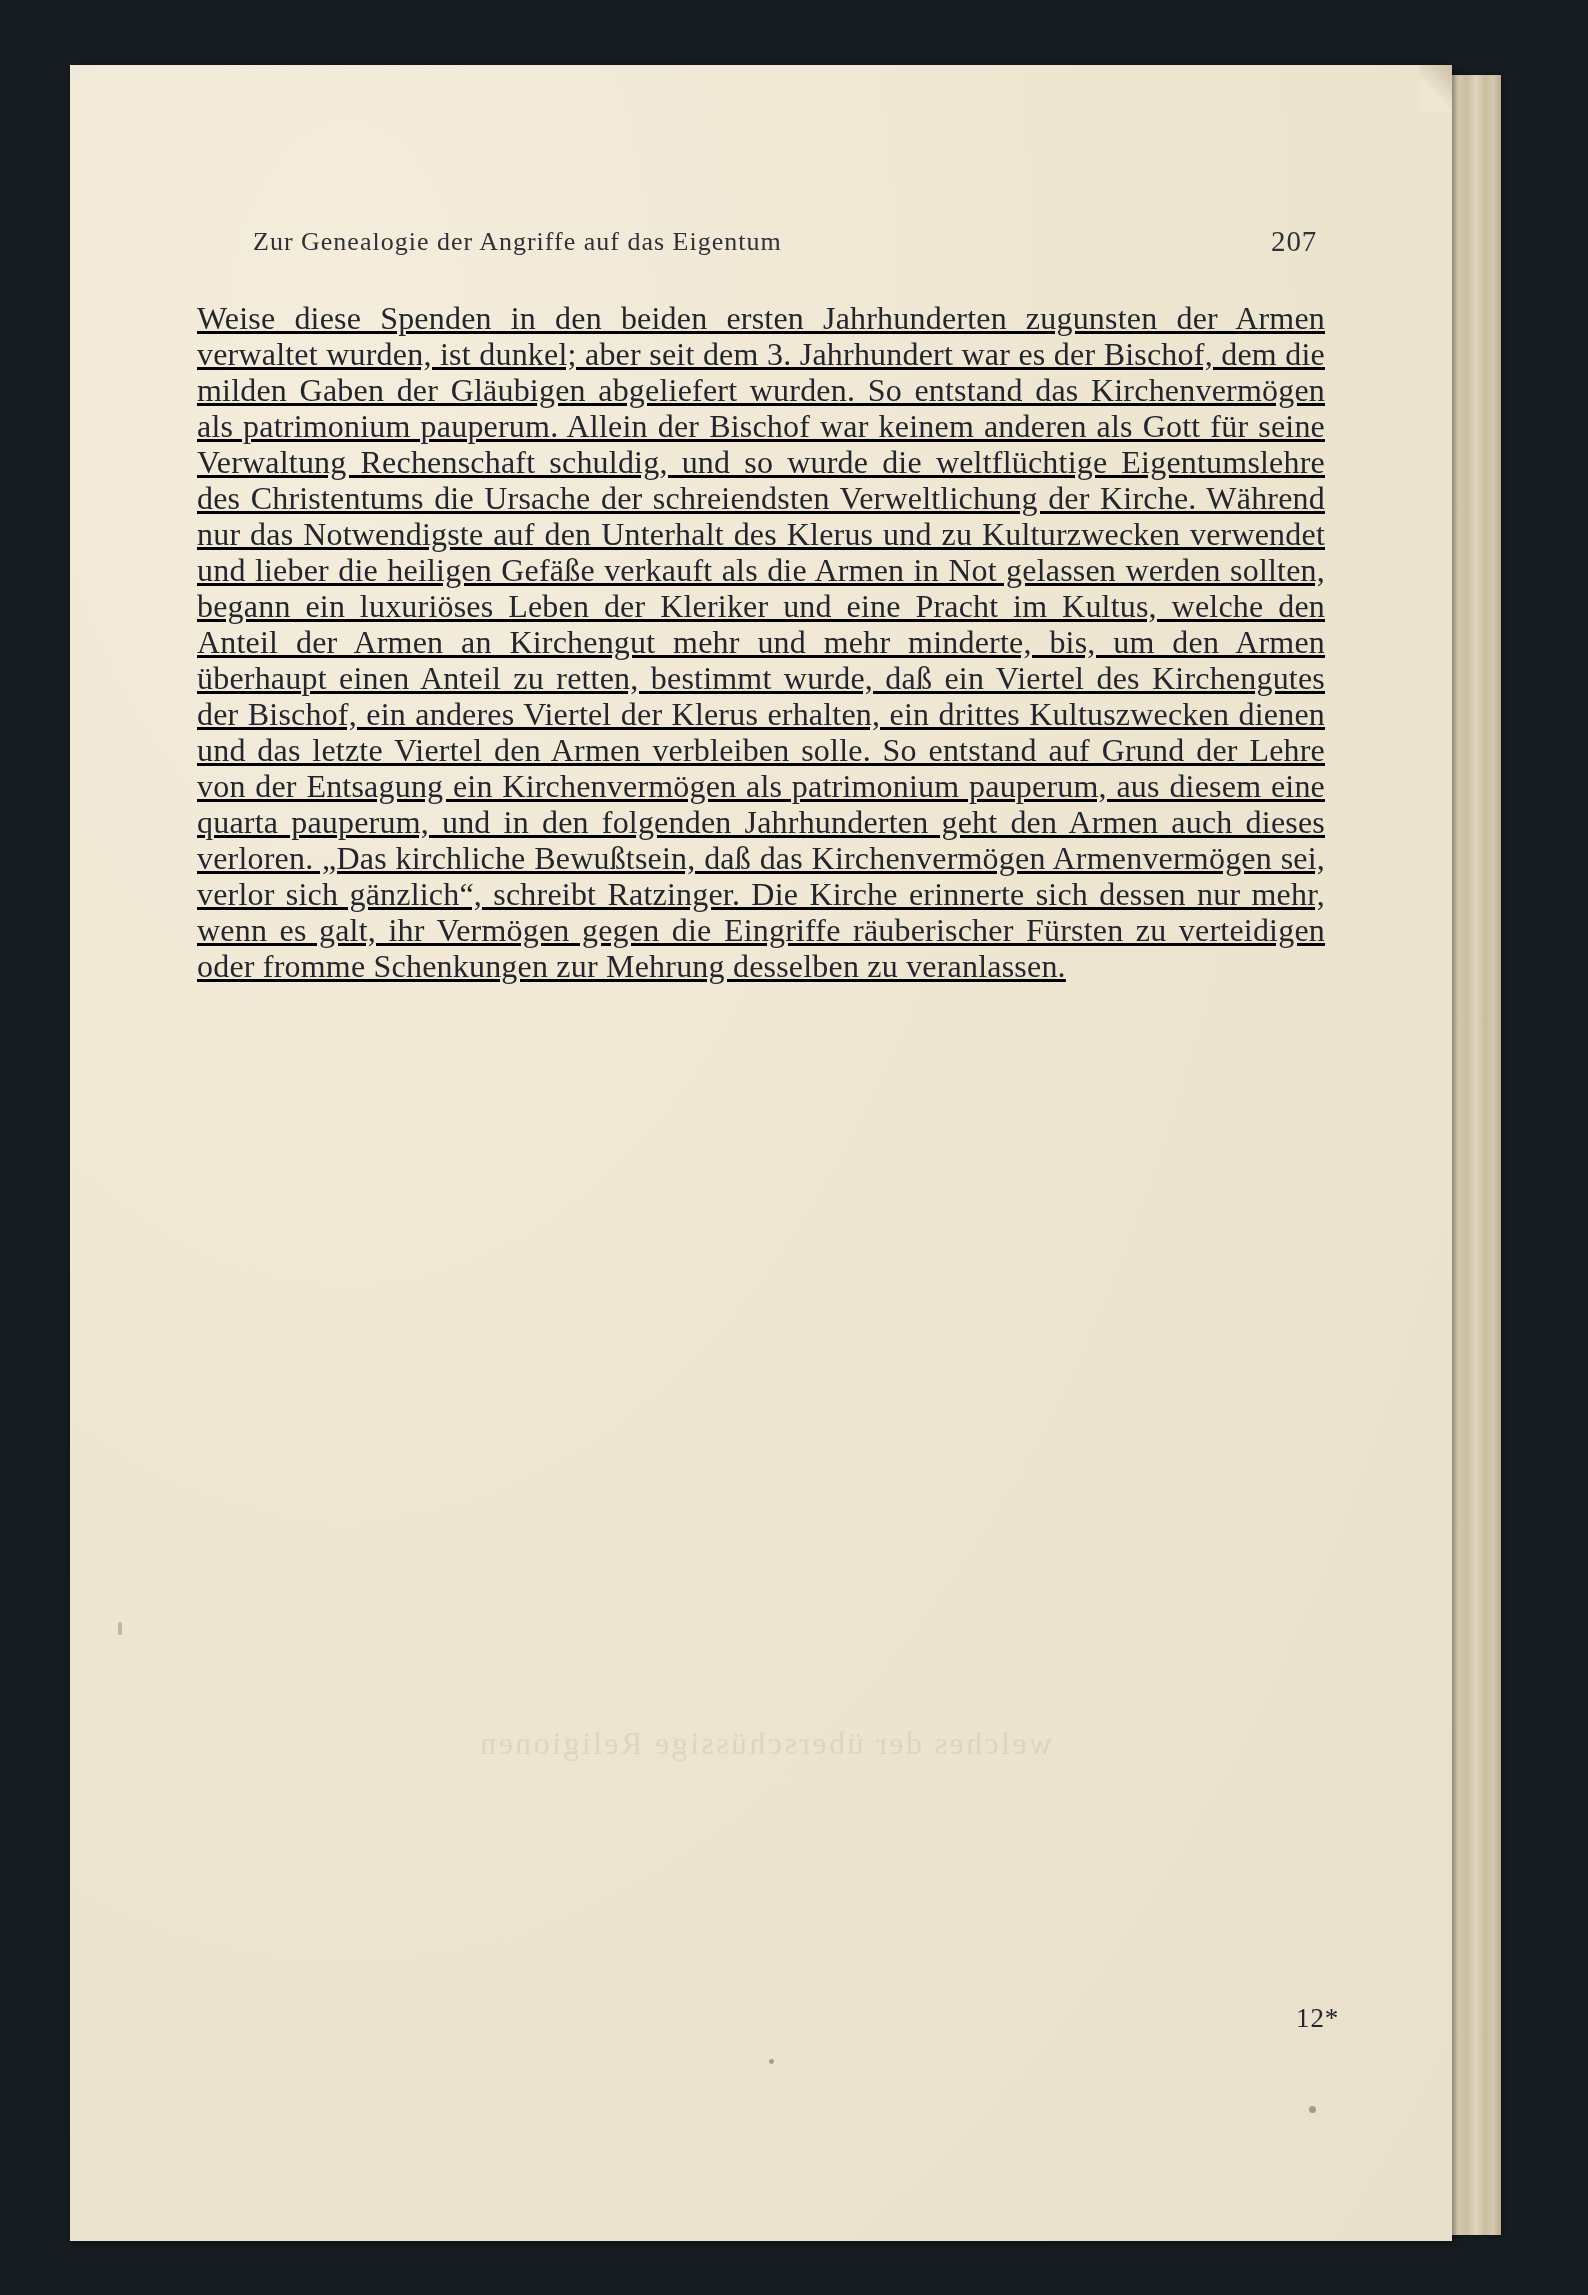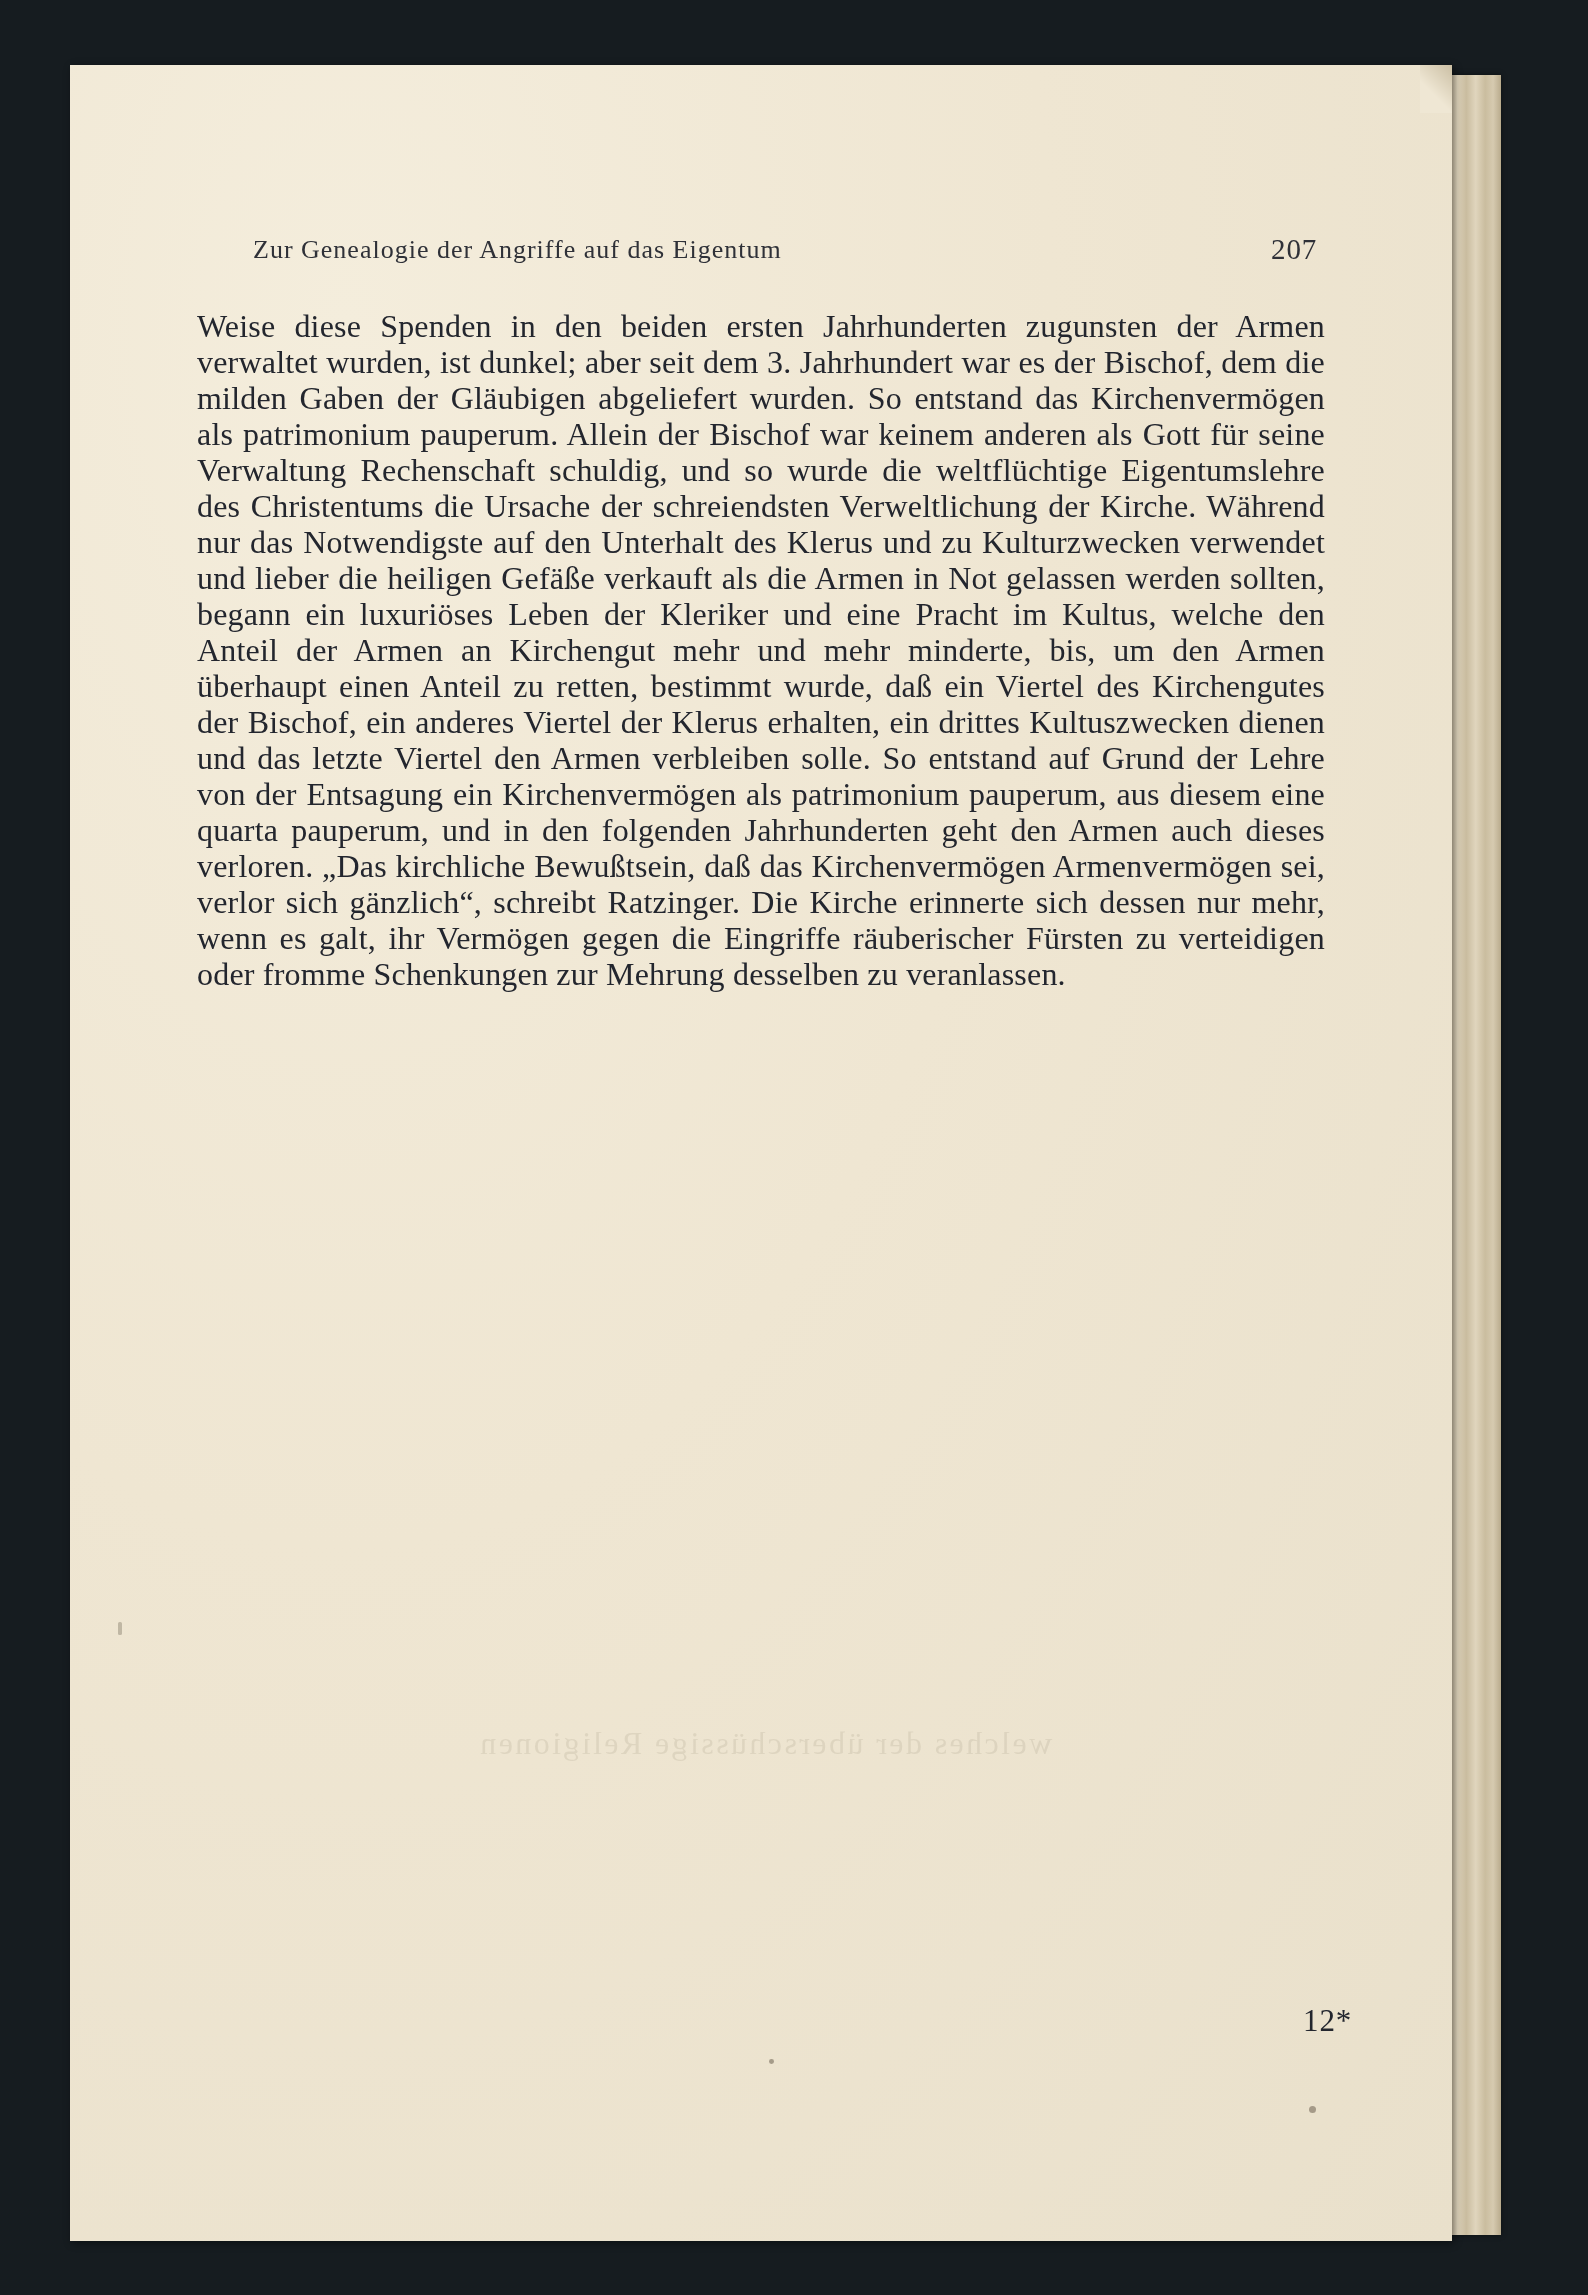--- a/index.html
+++ b/index.html
@@ -79,22 +79,23 @@
     letter-spacing: 2.4px;
     line-height: 52px;
     text-align: center;
     transform: scaleX(-1);
     pointer-events: none;
   }
 
   #page-content {
     position: absolute;
     left: 127px;
-    top: 170px;
+    top: 162px;
     width: 1128px;
+    text-decoration: underline;
   }
 
   
   #running-head {
     position: relative;
     height: 46px;
     margin-bottom: 27px;
   }
   #running-title {
     position: absolute;
@@ -122,23 +123,23 @@
     text-justify: inter-word;
     letter-spacing: 0.2px;
     margin: 0;
   }
   .body-paragraph.indented {
     text-indent: 46px;
   }
 
   #catchword {
     position: absolute;
-    right: 100px;
+    right: 113px;
     top: 1938px;
-    font-size: 31px;
+    font-size: 27px;
     color: #23262e;
     letter-spacing: 0.8px;
     margin-left: 40px;
   }
 
   
   .speck {
     position: absolute;
     background: #6b6150;
     border-radius: 50%;

